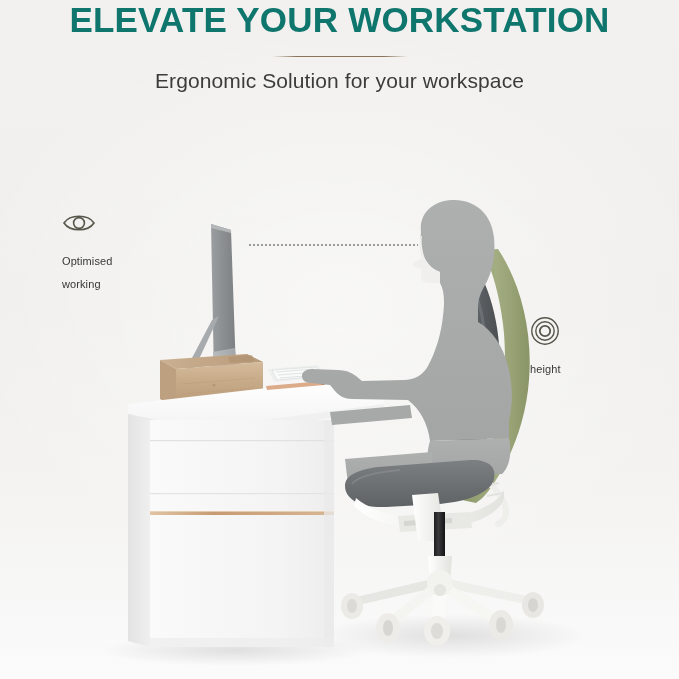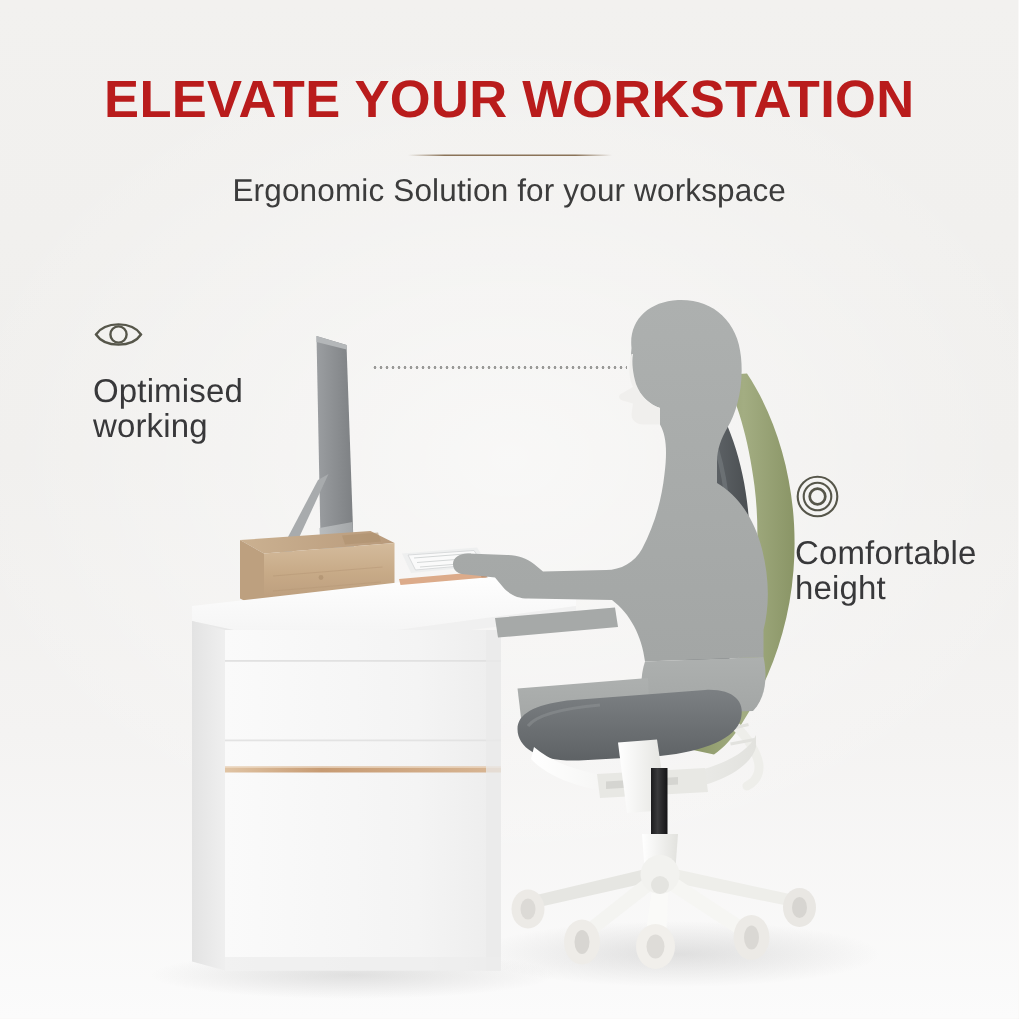--- a/index.html
+++ b/index.html
@@ -33,26 +33,25 @@
 
   
   .header {
     position: absolute;
     top: 0; left: 0; right: 0;
     text-align: center;
     z-index: 30;
   }
   .title {
     margin: 0;
-    padding-top: 47px;
     font-size: 35px;
     line-height: 40px;
     font-weight: 700;
     letter-spacing: 0.2px;
-    color: #b91c1c;
+    color: #0f766e;
     font-family: "Liberation Sans", sans-serif;
   }
   .divider {
     width: 136px;
     height: 1px;
     margin: 16px auto 0 auto;
     background: linear-gradient(90deg, rgba(150,120,90,0) 0%, #8a7358 18%, #8a7358 82%, rgba(150,120,90,0) 100%);
   }
   .subtitle {
     margin: 11px 0 0 0;
@@ -73,21 +72,21 @@
 
   .callout .icon {
     display: block;
     width: 34px;
     height: 26px;
     margin-bottom: 14px;
   }
   .callout-right .icon { width: 30px; height: 30px; margin-bottom: 12px; }
 
   .callout .lines {
-    font-size: 22px;
+    font-size: 11px;
     line-height: 22.5px;
     font-weight: 300;
     color: #38383a;
     letter-spacing: 0.1px;
   }
   .callout .lines span { display: block; white-space: nowrap; }
 
   
   .leader {
     position: absolute;
@@ -387,18 +386,17 @@
 
   <div class="callout callout-right">
     <span class="icon">
       <svg viewBox="0 0 30 30" xmlns="http://www.w3.org/2000/svg">
         <circle cx="15" cy="15" r="13.2" fill="none" stroke="#56564a" stroke-width="1.4"></circle>
         <circle cx="15" cy="15" r="9.2" fill="none" stroke="#56564a" stroke-width="1.4"></circle>
         <circle cx="15" cy="15" r="5.2" fill="none" stroke="#56564a" stroke-width="1.8"></circle>
       </svg>
     </span>
     <div class="lines">
-      <span>Comfortable</span>
       <span>height</span>
     </div>
   </div>
 
 </div>
 
 </body></html>

